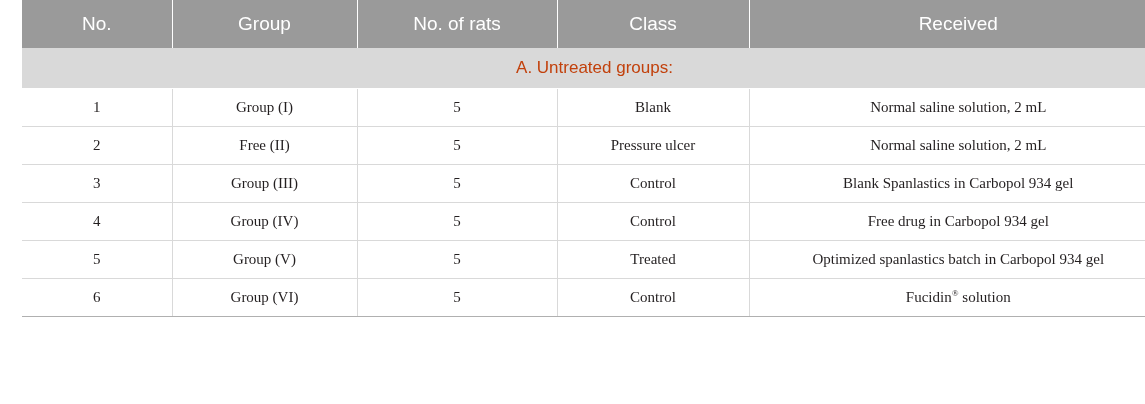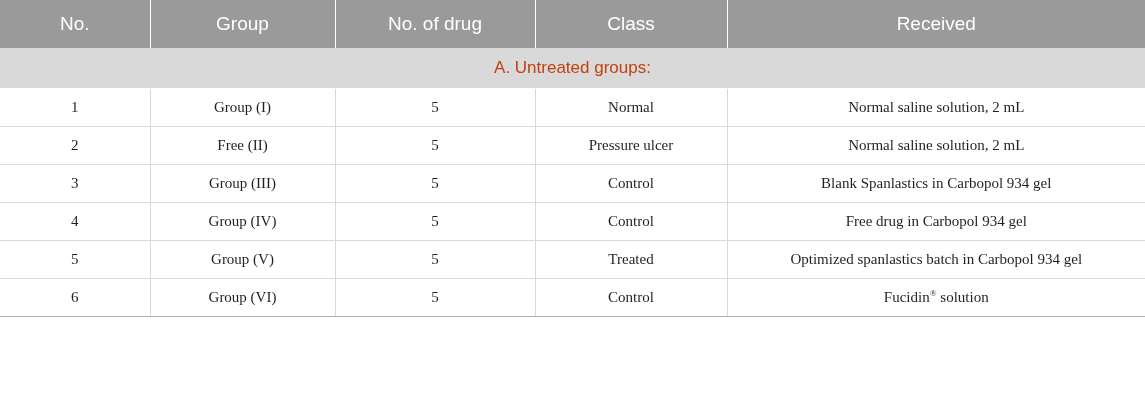--- a/index.html
+++ b/index.html
@@ -9,20 +9,21 @@
   }
   body {
     width: 1145px;
     height: 404px;
     font-family: "Liberation Sans", sans-serif;
     color: #231f20;
   }
   .table-wrap {
     width: 1063px;
     box-sizing: border-box;
+    padding-left: 22px;
   }
   table.study-table {
     border-collapse: collapse;
     table-layout: fixed;
     width: 1145px;
     border: 0;
   }
   table.study-table col.c0 { width: 150px; }
   table.study-table col.c1 { width: 185px; }
   table.study-table col.c2 { width: 200px; }
@@ -86,35 +87,35 @@
       <col class="c0">
         <col class="c1">
         <col class="c2">
         <col class="c3">
         <col class="c4">
     </colgroup>
     <thead>
       <tr>
         <th>No.</th>
         <th>Group</th>
-        <th>No. of drug</th>
+        <th>No. of rats</th>
         <th>Class</th>
         <th>Received</th>
       </tr>
     </thead>
     <tbody>
 
       <tr class="section-row">
         <td colspan="5">A. Untreated groups:</td>
       </tr>
       <tr>
         <td>1</td>
         <td>Group (I)</td>
         <td>5</td>
-        <td>Normal</td>
+        <td>Blank</td>
         <td>Normal saline solution, 2 mL</td>
       </tr>
       <tr>
         <td>2</td>
         <td>Free (II)</td>
         <td>5</td>
         <td>Pressure ulcer</td>
         <td>Normal saline solution, 2 mL</td>
       </tr>
 

